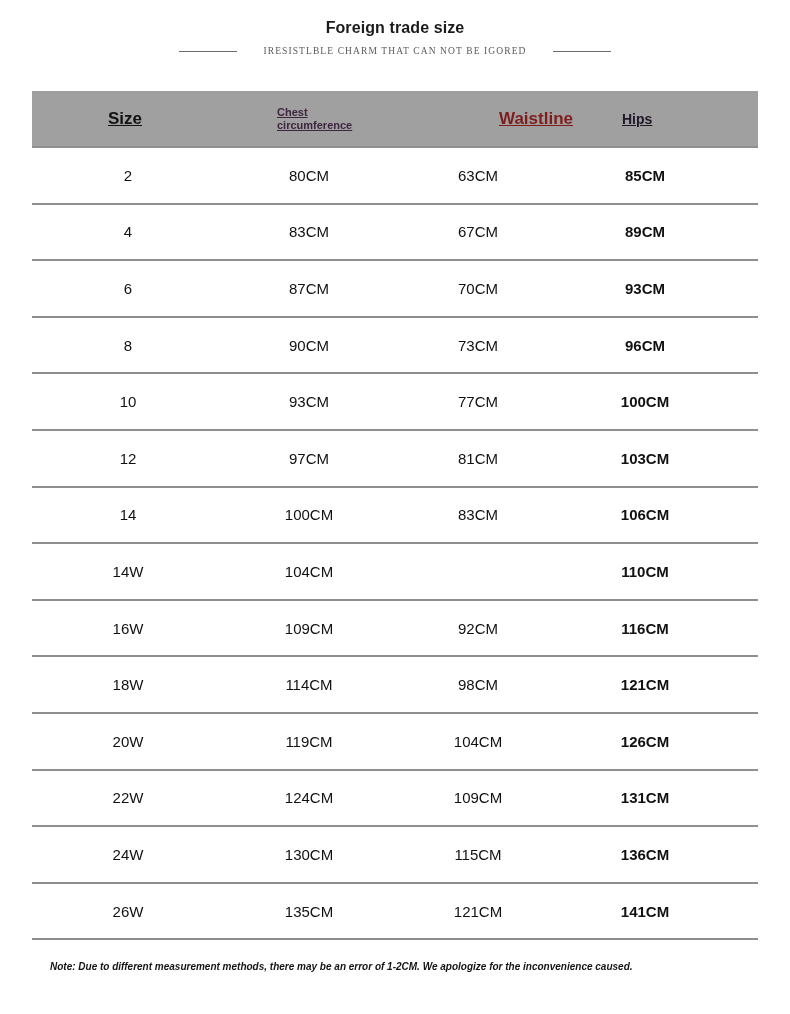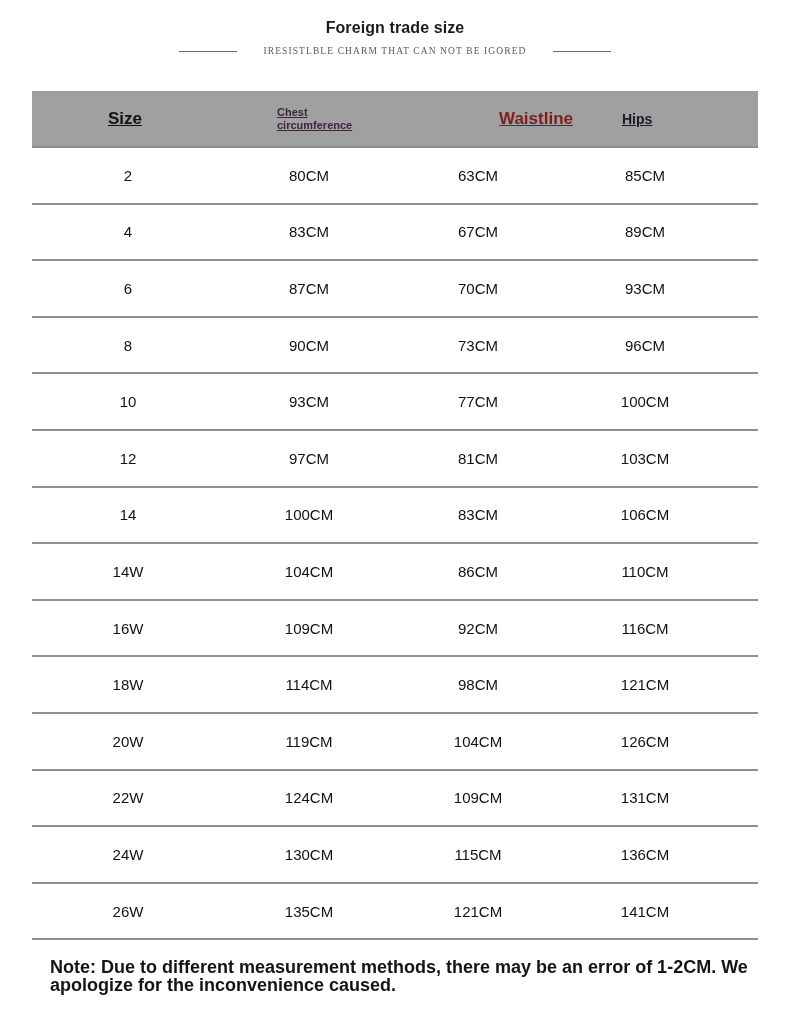--- a/index.html
+++ b/index.html
@@ -128,32 +128,33 @@
     display: flex;
     align-items: center;
     justify-content: center;
     font-size: 15px;
     color: #111111;
     white-space: nowrap;
   }
   .c-size  { left: 56px;  width: 80px; }
   .c-chest { left: 237px; width: 80px; }
   .c-waist { left: 406px; width: 80px; }
-  .c-hips  { left: 573px; width: 80px; }
+  .c-hips  { left: 573px; width: 80px; font-weight: bold; }
 
   
   .note {
     position: absolute;
     left: 50px;
     top: 958px;
     width: 706px;
-    font-size: 18px;
+    font-size: 10px;
     font-weight: bold;
     line-height: 18px;
     color: #141414;
+    font-style: italic;
   }
 </style>
 </head>
 <body>
 
 <div class="page">
 
   <div class="title-block">
     <div class="doc-title">Foreign trade size</div>
     <div class="subtitle-row">
@@ -220,21 +221,20 @@
         <div class="trow">
           <div class="cell c-size">14</div>
           <div class="cell c-chest">100CM</div>
           <div class="cell c-waist">83CM</div>
           <div class="cell c-hips">106CM</div>
         </div>
         <div class="rowsep"></div>
         <div class="trow">
           <div class="cell c-size">14W</div>
           <div class="cell c-chest">104CM</div>
-          <div class="cell c-waist">86CM</div>
           <div class="cell c-hips">110CM</div>
         </div>
         <div class="rowsep"></div>
         <div class="trow">
           <div class="cell c-size">16W</div>
           <div class="cell c-chest">109CM</div>
           <div class="cell c-waist">92CM</div>
           <div class="cell c-hips">116CM</div>
         </div>
         <div class="rowsep"></div>

